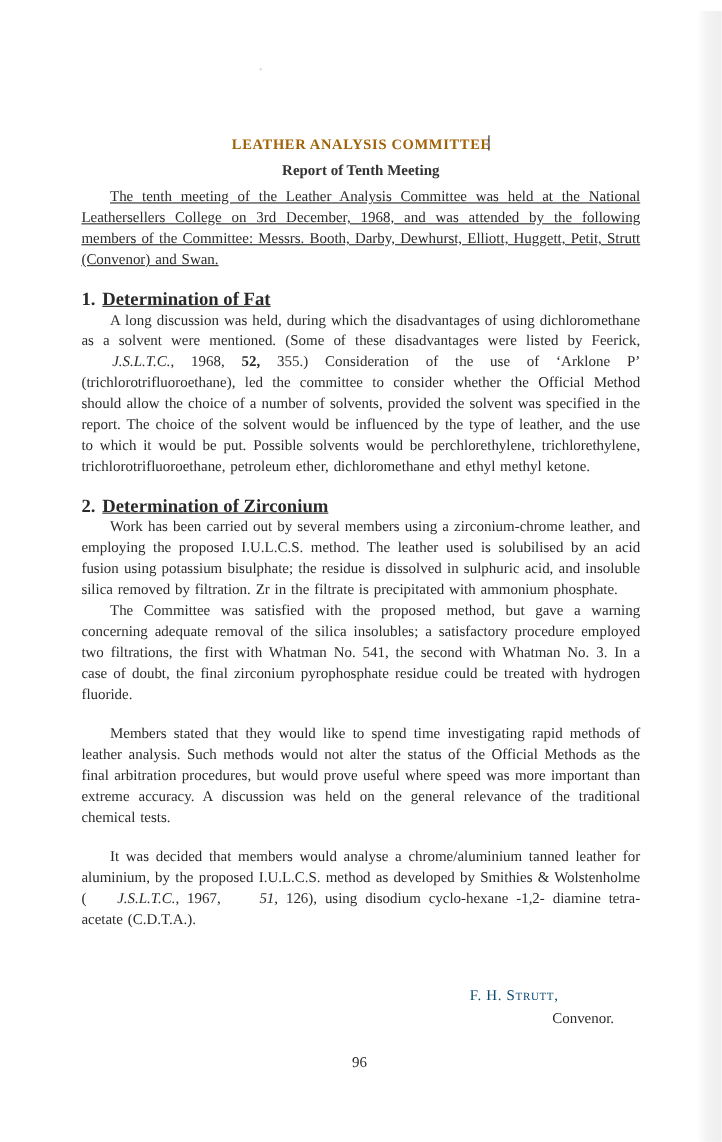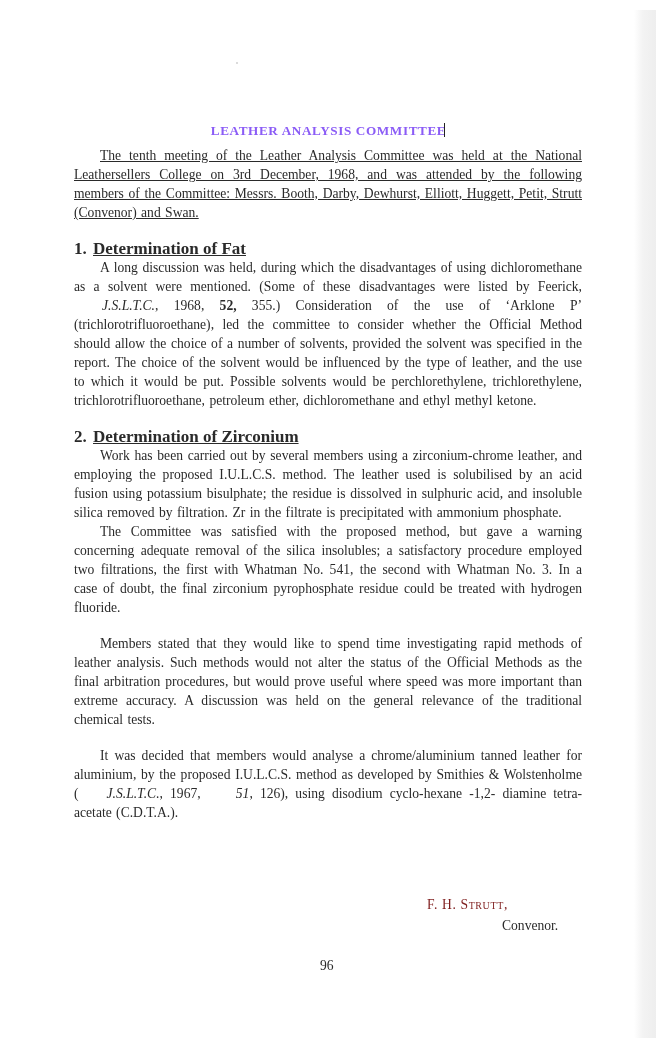--- a/index.html
+++ b/index.html
@@ -41,21 +41,21 @@
       line-height: 19px;
     }
     .title {
       text-align: center;
       font-weight: bold;
       font-size: 13.2px;
       letter-spacing: 0.6px;
       margin: 0;
       height: 22px;
       line-height: 22px;
-      color: #8b5cf6;
+      color: #a16207;
     }
     .title .cursor {
       display: inline-block;
       width: 1px;
       height: 14px;
       background: #222;
       vertical-align: -2px;
       margin-left: -2px;
     }
     .subtitle {
@@ -86,21 +86,21 @@
       display: inline-block;
       width: 19px;
     }
     i { font-style: italic; margin-left: 28px; }
     .sig {
       position: absolute;
       left: 427px;
       top: 895px;
       font-size: 13.6px;
       line-height: 20px;
-      color: #7f1d1d;
+      color: #0c4a6e;
       letter-spacing: 0.6px;
     }
     .sig .sc { font-variant: small-caps; }
     .sig-role {
       position: absolute;
       left: 502px;
       top: 916px;
       font-size: 13.6px;
       line-height: 20px;
     }
@@ -114,20 +114,21 @@
     }
   </style>
 </head>
 <body>
 
 <div class="page-shadow"></div>
 <div class="speck"></div>
 
 <div class="content">
   <h1 class="title"><span>LEATHER ANALYSIS COMMITTEE</span><span class="cursor"></span></h1>
+  <h2 class="subtitle">Report of Tenth Meeting</h2>
 
   <p class="intro">The tenth meeting of the Leather Analysis Committee was held at the National Leathersellers College on 3rd December, 1968, and was attended by the following members of the Committee: Messrs. Booth, Darby, Dewhurst, Elliott, Huggett, Petit, Strutt (Convenor) and Swan.</p>
 
   <div class="section">
     <div class="section-heading">
       <span class="num">1.</span><span>Determination of Fat</span>
     </div>
     <p><span>A long discussion was held, during which the disadvantages of using dichloromethane as a solvent were mentioned. (Some of these disadvantages were listed by Feerick, </span><i>J.S.L.T.C.</i><span>, 1968, </span><b>52,</b><span> 355.) Consideration of the use of ‘Arklone P’ (trichlorotrifluoroethane), led the committee to consider whether the Official Method should allow the choice of a number of solvents, provided the solvent was specified in the report. The choice of the solvent would be influenced by the type of leather, and the use to which it would be put. Possible solvents would be perchlorethylene, trichlorethylene, trichlorotrifluoroethane, petroleum ether, dichloromethane and ethyl methyl ketone.</span></p>
   </div>
 

